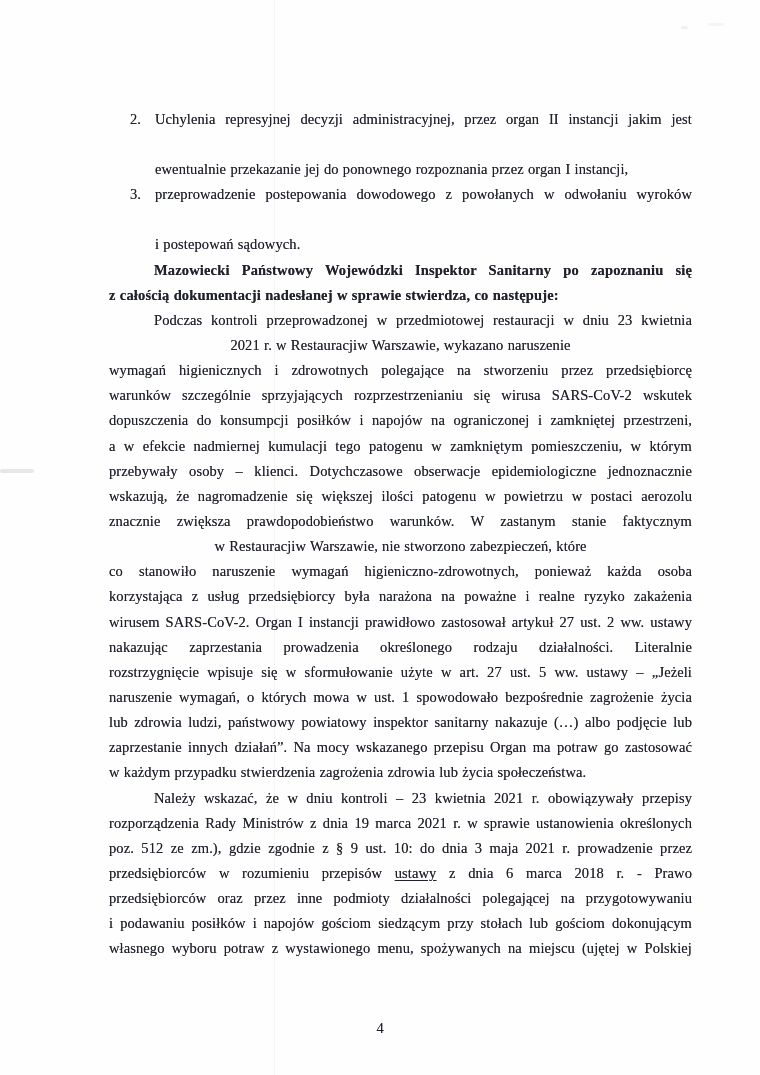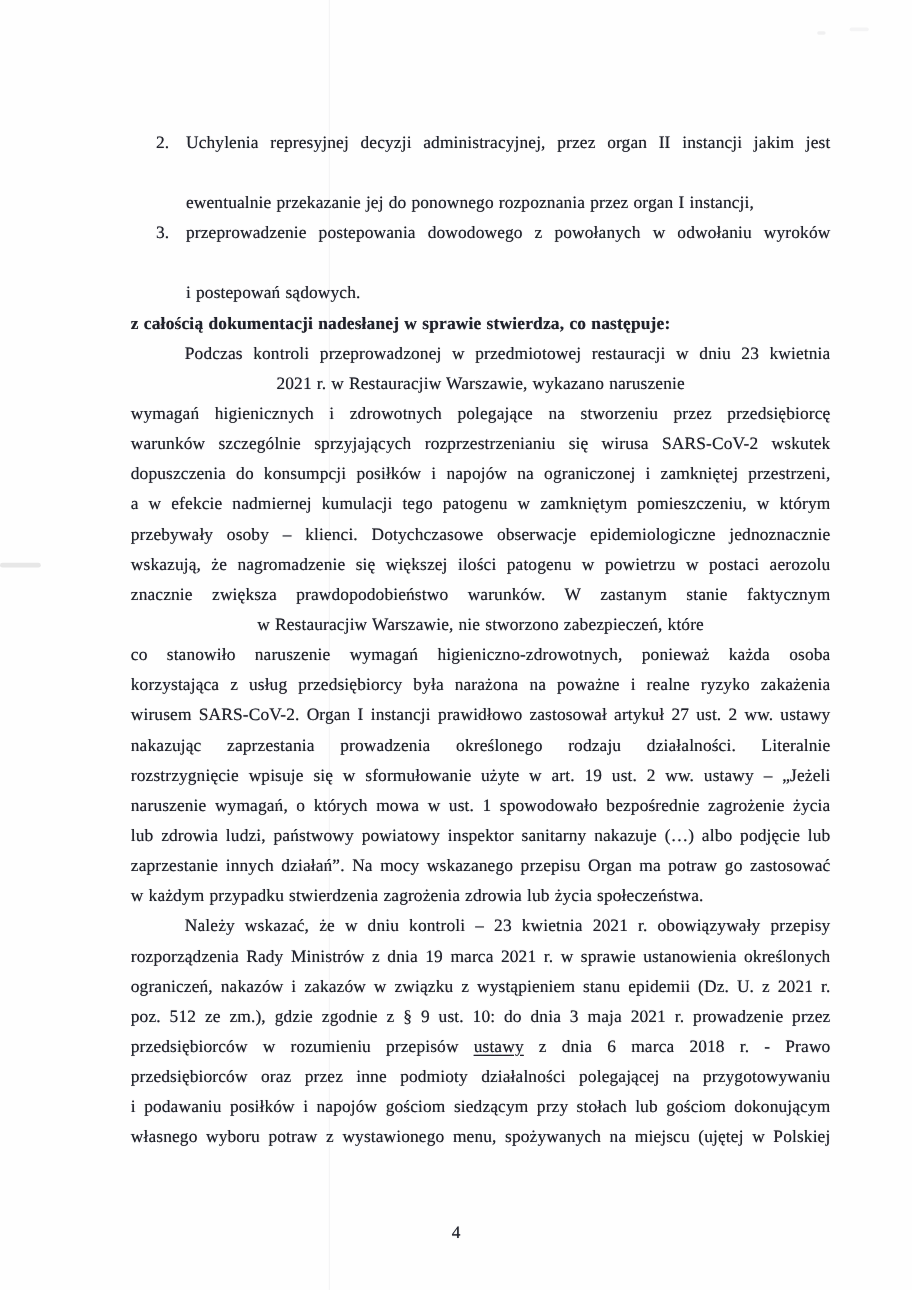--- a/index.html
+++ b/index.html
@@ -121,20 +121,21 @@
   <div class="vline"></div>
   <div class="smudge-left"></div>
   <div class="speck-1"></div>
   <div class="speck-2"></div>
 
   <div class="textblock" id="textblock">
       <div class="line list j"><span class="marker">2.</span>Uchylenia represyjnej decyzji administracyjnej,  przez organ II instancji jakim jest</div>
       <div class="line listcont">ewentualnie przekazanie jej do ponownego rozpoznania przez organ I instancji,</div>
       <div class="line list j"><span class="marker">3.</span>przeprowadzenie postepowania dowodowego z powołanych w odwołaniu wyroków</div>
       <div class="line listcont">i postepowań sądowych.</div>
+      <div class="line bold j ind">Mazowiecki Państwowy Wojewódzki Inspektor Sanitarny po zapoznaniu się</div>
       <div class="line bold">z całością dokumentacji nadesłanej w sprawie stwierdza, co następuje:</div>
       <div class="line body j ind">Podczas kontroli przeprowadzonej w przedmiotowej restauracji w dniu 23 kwietnia</div>
       <div class="line flexsplit">
         <span>2021 r. w Restauracji</span>
         <span>w Warszawie, wykazano naruszenie</span>
       </div>
       <div class="line body j">wymagań higienicznych i zdrowotnych polegające na stworzeniu przez przedsiębiorcę</div>
       <div class="line body j">warunków szczególnie sprzyjających rozprzestrzenianiu się wirusa SARS-CoV-2 wskutek</div>
       <div class="line body j">dopuszczenia do konsumpcji posiłków i napojów na ograniczonej i zamkniętej przestrzeni,</div>
       <div class="line body j">a w efekcie nadmiernej kumulacji tego patogenu w zamkniętym pomieszczeniu, w którym</div>
@@ -142,28 +143,27 @@
       <div class="line body j">wskazują, że nagromadzenie się większej ilości patogenu w powietrzu w postaci aerozolu</div>
       <div class="line body j">znacznie zwiększa prawdopodobieństwo warunków. W zastanym stanie faktycznym</div>
       <div class="line flexsplit">
         <span>w Restauracji</span>
         <span>w Warszawie, nie stworzono zabezpieczeń, które</span>
       </div>
       <div class="line body j">co stanowiło naruszenie wymagań higieniczno-zdrowotnych, ponieważ każda osoba</div>
       <div class="line body j">korzystająca z usług przedsiębiorcy była narażona na poważne i realne ryzyko zakażenia</div>
       <div class="line body j">wirusem SARS-CoV-2. Organ I instancji prawidłowo zastosował artykuł 27 ust. 2 ww. ustawy</div>
       <div class="line body j">nakazując zaprzestania prowadzenia określonego rodzaju działalności. Literalnie</div>
-      <div class="line body j">rozstrzygnięcie wpisuje się w sformułowanie użyte w art. 19 ust. 2 ww. ustawy – „Jeżeli</div>
+      <div class="line body j">rozstrzygnięcie wpisuje się w sformułowanie użyte w art. 27 ust. 5 ww. ustawy – „Jeżeli</div>
       <div class="line body j">naruszenie wymagań, o których mowa w ust. 1 spowodowało bezpośrednie zagrożenie życia</div>
       <div class="line body j">lub zdrowia ludzi, państwowy powiatowy inspektor sanitarny nakazuje (…) albo podjęcie lub</div>
       <div class="line body j">zaprzestanie innych działań”.  Na mocy wskazanego przepisu Organ ma potraw go zastosować</div>
       <div class="line body">w każdym przypadku stwierdzenia zagrożenia zdrowia lub życia społeczeństwa.</div>
       <div class="line body j ind">Należy wskazać, że w dniu kontroli – 23 kwietnia 2021 r. obowiązywały przepisy</div>
       <div class="line body j">rozporządzenia Rady Ministrów z dnia 19 marca 2021 r. w sprawie ustanowienia określonych</div>
-      <div class="line body j">ograniczeń, nakazów i zakazów w związku z wystąpieniem stanu epidemii (Dz. U. z 2021 r.</div>
       <div class="line body j">poz. 512 ze zm.), gdzie zgodnie z § 9 ust. 10: do dnia 3 maja 2021 r. prowadzenie przez</div>
       <div class="line body j"><span>przedsiębiorców w rozumieniu przepisów </span><span class="u">ustawy</span><span> z dnia 6 marca 2018 r. - Prawo</span></div>
       <div class="line body j">przedsiębiorców oraz przez inne podmioty działalności polegającej na przygotowywaniu</div>
       <div class="line body j">i podawaniu posiłków i napojów gościom siedzącym przy stołach lub gościom dokonującym</div>
       <div class="line body j">własnego wyboru potraw z wystawionego menu, spożywanych na miejscu (ujętej w Polskiej</div>
     </div>
 
   <div class="footer">4</div>
 </div>
 

